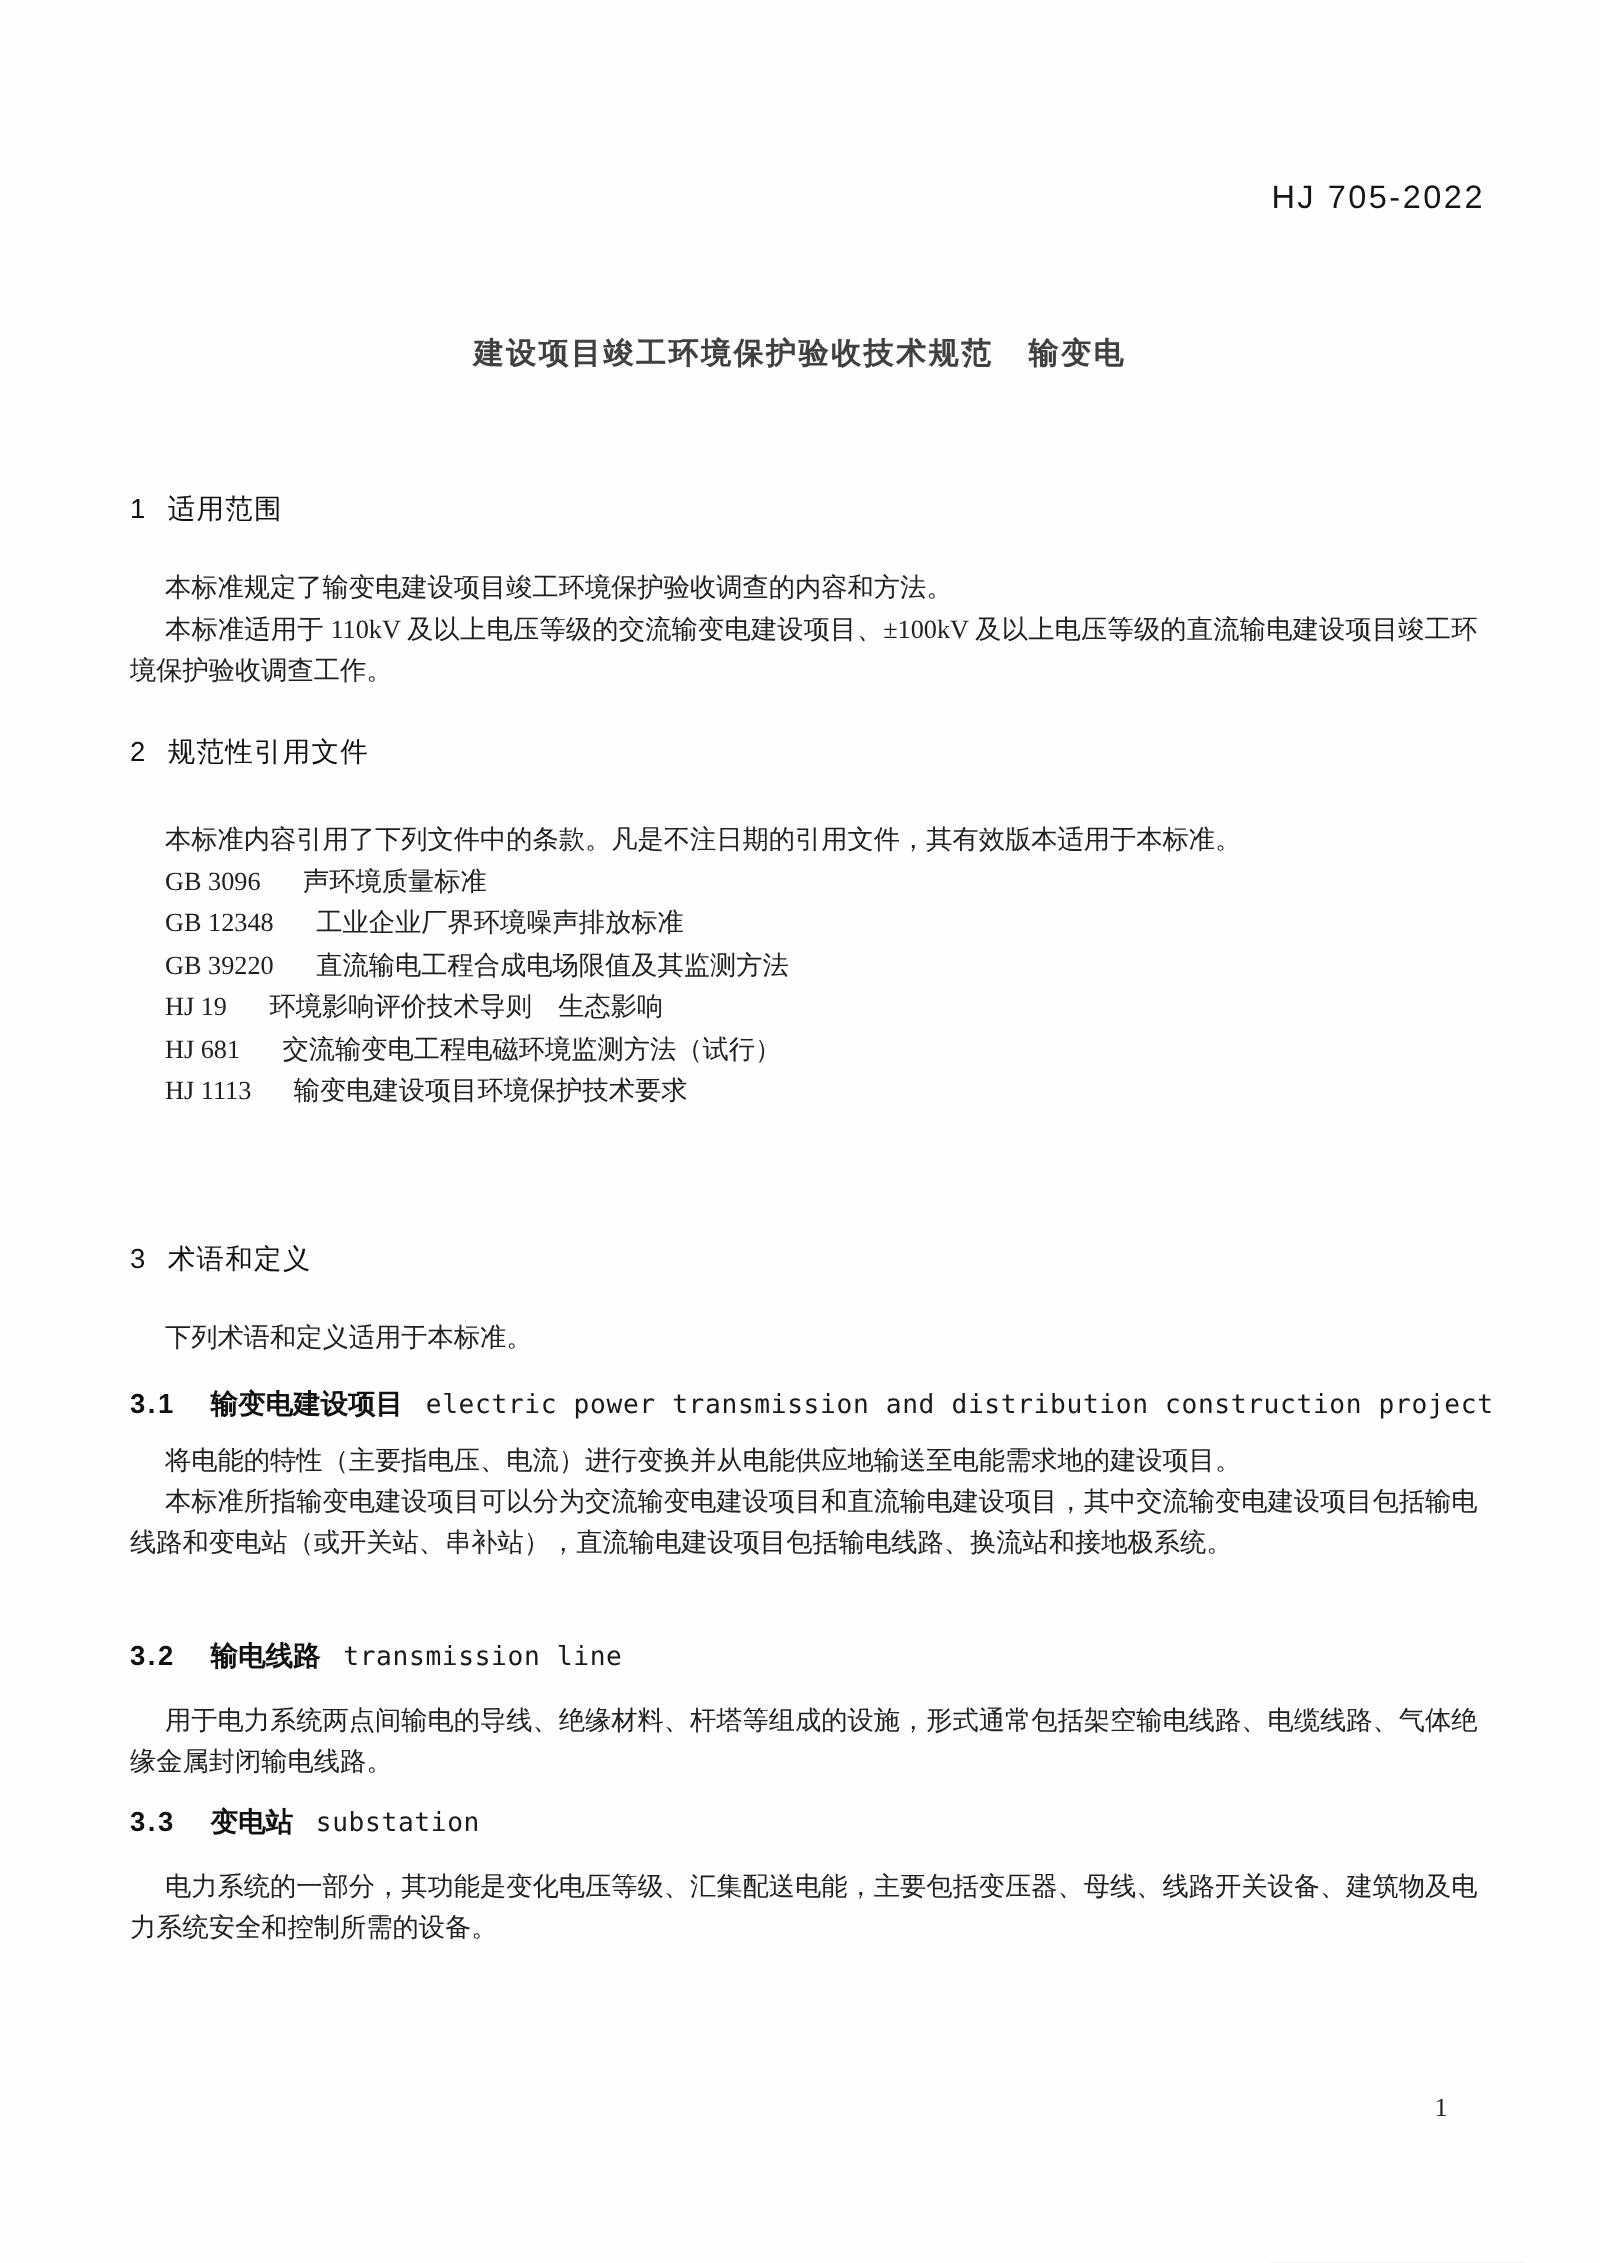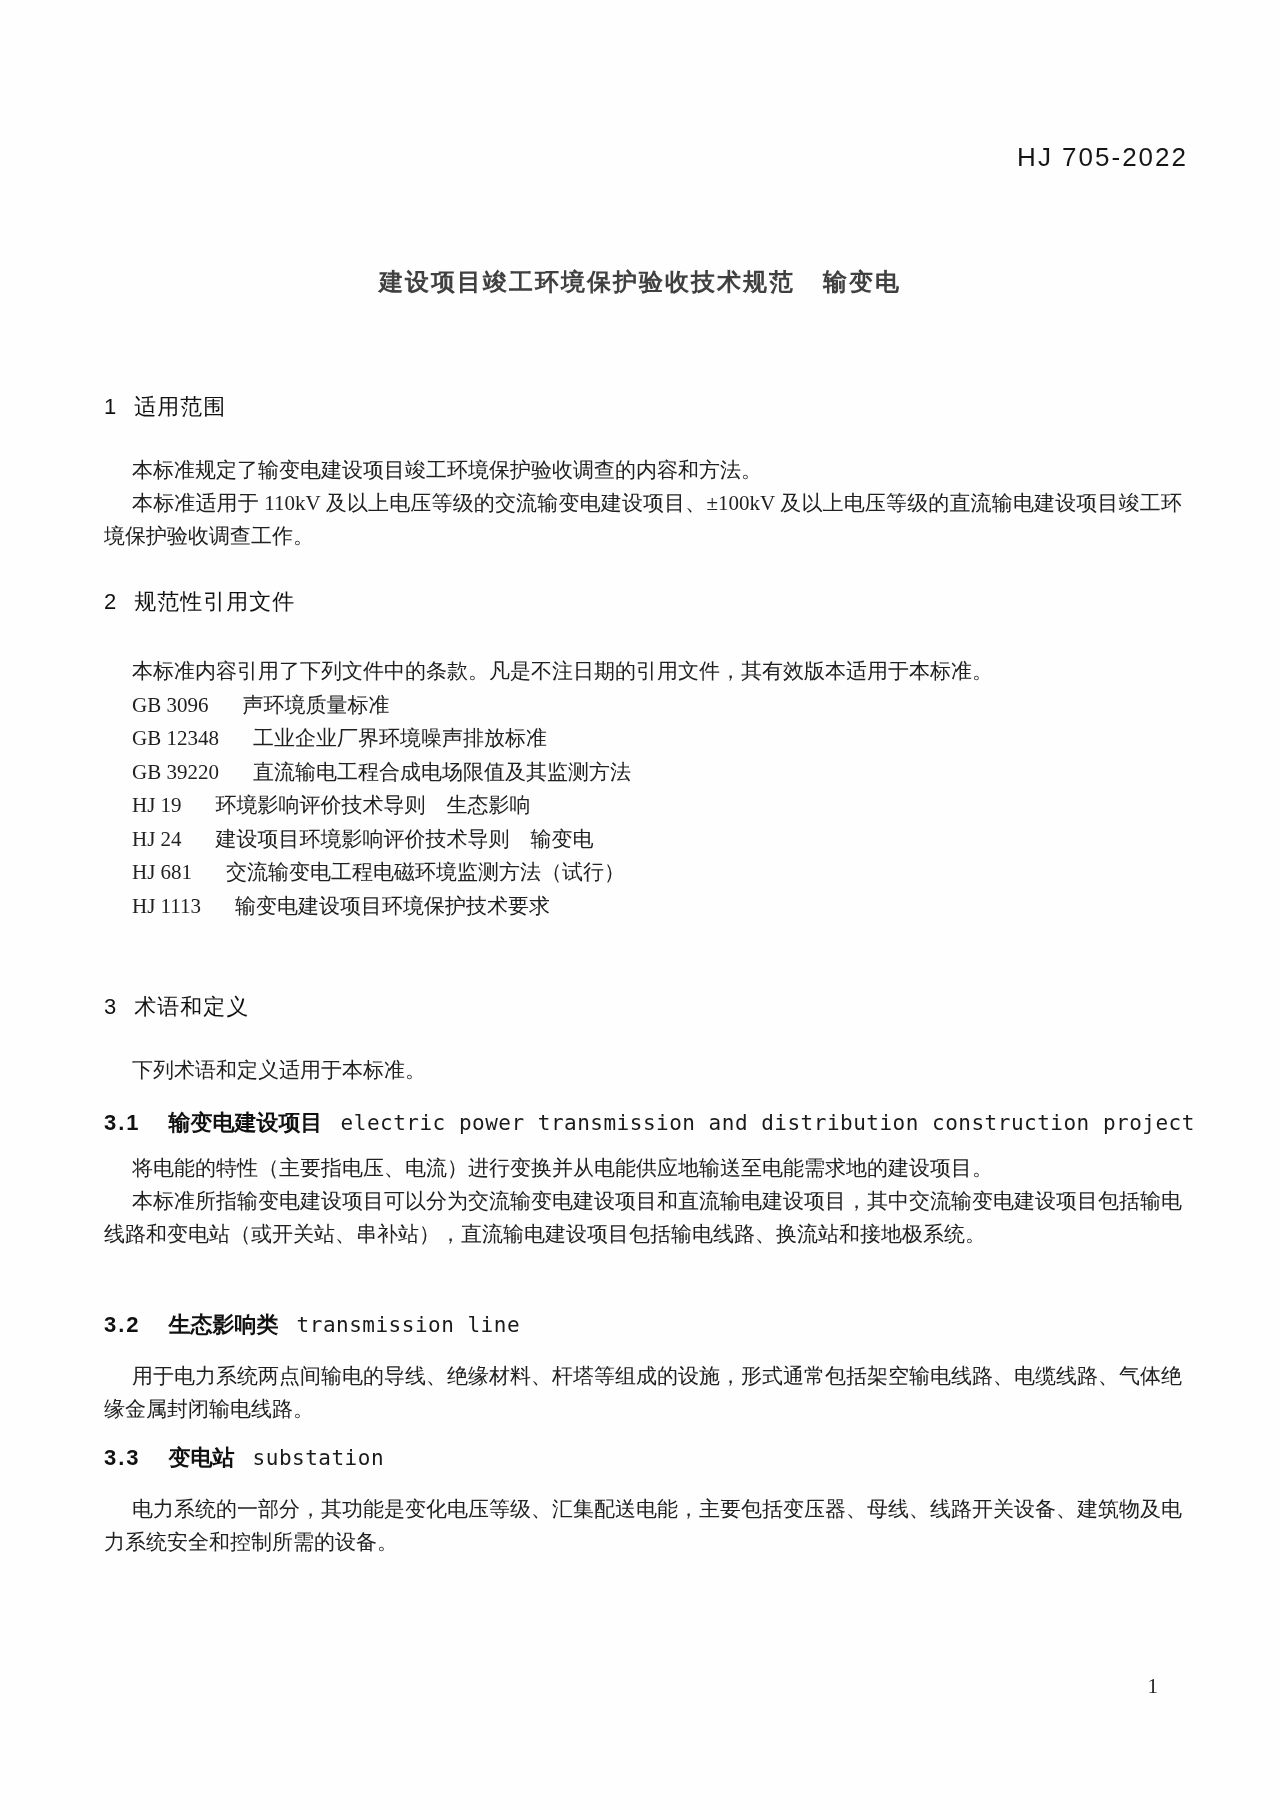--- a/index.html
+++ b/index.html
@@ -124,23 +124,20 @@
     <div class="ref-row indent" style="text-indent:28px">
       <span>GB 12348</span><span class="ref-title">工业企业厂界环境噪声排放标准</span>
     </div>
     <div class="ref-row indent" style="text-indent:28px">
       <span>GB 39220</span><span class="ref-title">直流输电工程合成电场限值及其监测方法</span>
     </div>
     <div class="ref-row indent" style="text-indent:28px">
       <span>HJ 19</span><span class="ref-title">环境影响评价技术导则　生态影响</span>
     </div>
     <div class="ref-row indent" style="text-indent:28px">
-      <span>HJ 24</span><span class="ref-title">建设项目环境影响评价技术导则　输变电</span>
-    </div>
-    <div class="ref-row indent" style="text-indent:28px">
       <span>HJ 681</span><span class="ref-title">交流输变电工程电磁环境监测方法（试行）</span>
     </div>
     <div class="ref-row indent" style="text-indent:28px">
       <span>HJ 1113</span><span class="ref-title">输变电建设项目环境保护技术要求</span>
     </div>
   </div>
 
   <div class="abs sec-heading" style="top:990px">
     <span class="sec-num">3</span><span>术语和定义</span>
   </div>
@@ -151,21 +148,21 @@
 
   <div class="abs term-heading" style="top:1106px">
     <span class="term-num">3.1</span><span class="term-zh">输变电建设项目</span><span class="term-en">electric power transmission and distribution construction project</span>
   </div>
   <div class="abs body-text" style="top:1152px">
     <p class="indent">将电能的特性（主要指电压、电流）进行变换并从电能供应地输送至电能需求地的建设项目。</p>
     <p class="indent">本标准所指输变电建设项目可以分为交流输变电建设项目和直流输电建设项目，其中交流输变电建设项目包括输电线路和变电站（或开关站、串补站），直流输电建设项目包括输电线路、换流站和接地极系统。</p>
   </div>
 
   <div class="abs term-heading" style="top:1308px">
-    <span class="term-num">3.2</span><span class="term-zh">生态影响类</span><span class="term-en">transmission line</span>
+    <span class="term-num">3.2</span><span class="term-zh">输电线路</span><span class="term-en">transmission line</span>
   </div>
   <div class="abs body-text" style="top:1360px">
     <p class="indent">用于电力系统两点间输电的导线、绝缘材料、杆塔等组成的设施，形式通常包括架空输电线路、电缆线路、气体绝缘金属封闭输电线路。</p>
   </div>
 
   <div class="abs term-heading" style="top:1441px">
     <span class="term-num">3.3</span><span class="term-zh">变电站</span><span class="term-en">substation</span>
   </div>
   <div class="abs body-text" style="top:1493px">
     <p class="indent">电力系统的一部分，其功能是变化电压等级、汇集配送电能，主要包括变压器、母线、线路开关设备、建筑物及电力系统安全和控制所需的设备。</p>

